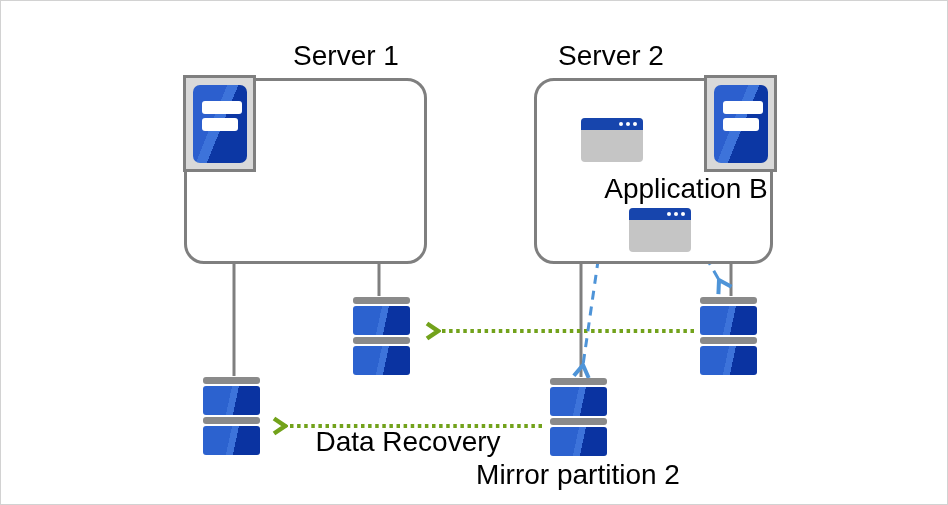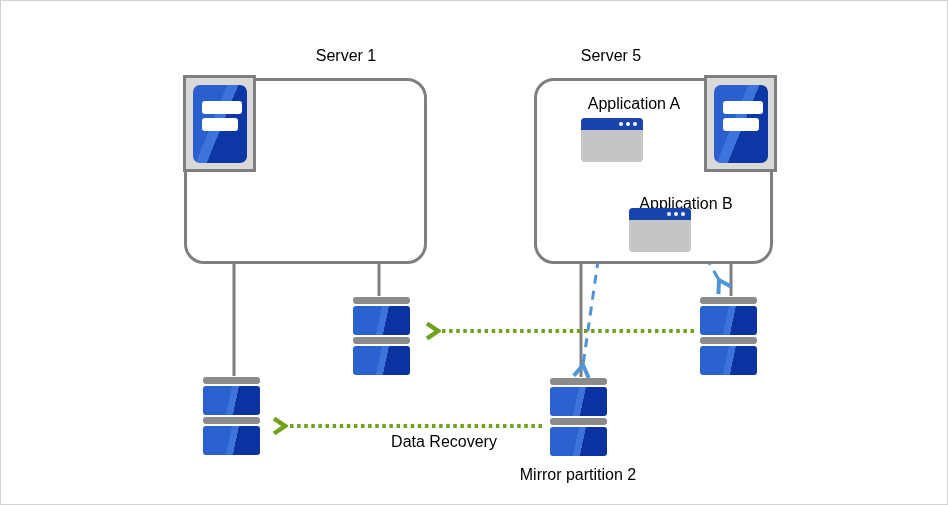--- a/index.html
+++ b/index.html
@@ -3,21 +3,21 @@
 <meta charset="utf-8">
 <style>
   html,body { margin:0; padding:0; background:#fff; }
   * { box-sizing:border-box; }
   .frame {
     position:relative; width:948px; height:505px; background:#ffffff;
     border:1px solid #d2d2d2; overflow:hidden;
     font-family:"Liberation Sans", sans-serif; color:#000;
   }
   .lbl {
-    position:absolute; font-size:16px; line-height:22px; white-space:nowrap;
+    position:absolute; font-size:28px; line-height:22px; white-space:nowrap;
     transform:translateX(-50%); color:#000;
   }
   
   .server-box {
     position:absolute; border:3px solid #7f7f7f; border-radius:20px; background:#ffffff;
     z-index:2;
   }
   
   .server-icon-box {
     position:absolute; width:73px; height:97px; background:#d9d9d9;
@@ -77,39 +77,38 @@
 
   <div class="lbl" style="left:345px; top:44px;">Server 1</div>
   <div class="server-box" style="left:183px; top:77px; width:243px; height:186px;"></div>
   <div class="server-icon-box" style="left:182px; top:74px;">
     <div class="tower">
       <div class="bar bar-1"></div>
       <div class="bar bar-2"></div>
     </div>
   </div>
 
-  <div class="lbl" style="left:610px; top:44px;">Server 5</div>
+  <div class="lbl" style="left:610px; top:44px;">Server 2</div>
   <div class="server-box" style="left:533px; top:77px; width:239px; height:186px;"></div>
   <div class="server-icon-box" style="left:703px; top:74px;">
     <div class="tower">
       <div class="bar bar-1"></div>
       <div class="bar bar-2"></div>
     </div>
   </div>
 
-  <div class="lbl" style="left:633px; top:92px; z-index:4;">Application A</div>
   <div class="app-window" style="left:580px; top:117px;">
     <div class="app-titlebar">
       <span class="app-dot"></span>
       <span class="app-dot"></span>
       <span class="app-dot"></span>
     </div>
   </div>
 
-  <div class="lbl" style="left:685px; top:192px; z-index:4;">Application B</div>
+  <div class="lbl" style="left:685px; top:177px; z-index:4;">Application B</div>
   <div class="app-window" style="left:628px; top:207px;">
     <div class="app-titlebar">
       <span class="app-dot"></span>
       <span class="app-dot"></span>
       <span class="app-dot"></span>
     </div>
   </div>
 
   <div class="disk" style="left:202px; top:376px;">
     <div class="cap"></div>
@@ -133,15 +132,15 @@
   </div>
 
   <div class="disk" style="left:699px; top:296px;">
     <div class="cap"></div>
     <div class="platter"></div>
     <div class="cap"></div>
     <div class="platter"></div>
   </div>
 
   <div class="lbl" style="left:577px; top:463px;">Mirror partition 2</div>
-  <div class="lbl" style="left:407px; top:430px;margin-left:36px;">Data Recovery</div>
+  <div class="lbl" style="left:407px; top:430px;">Data Recovery</div>
 
 </div>
 
 </body></html>

